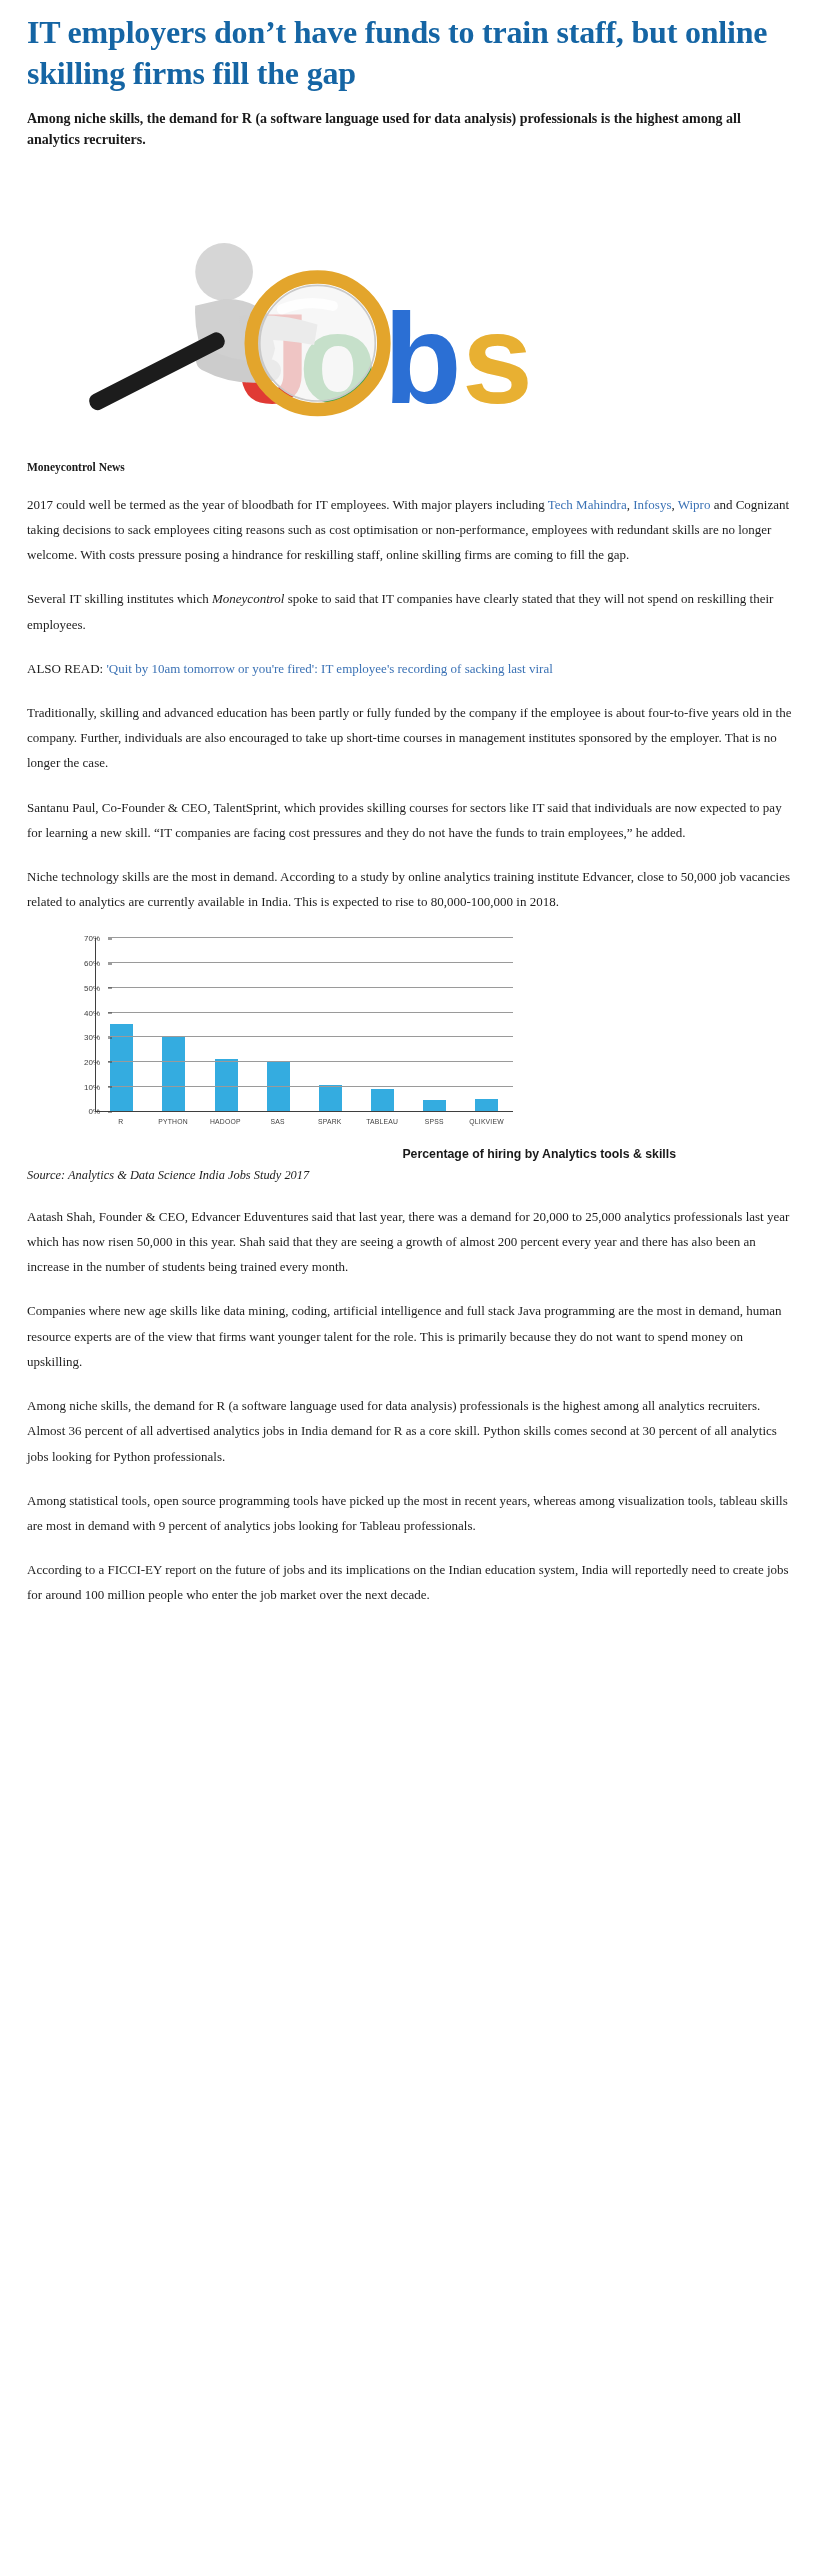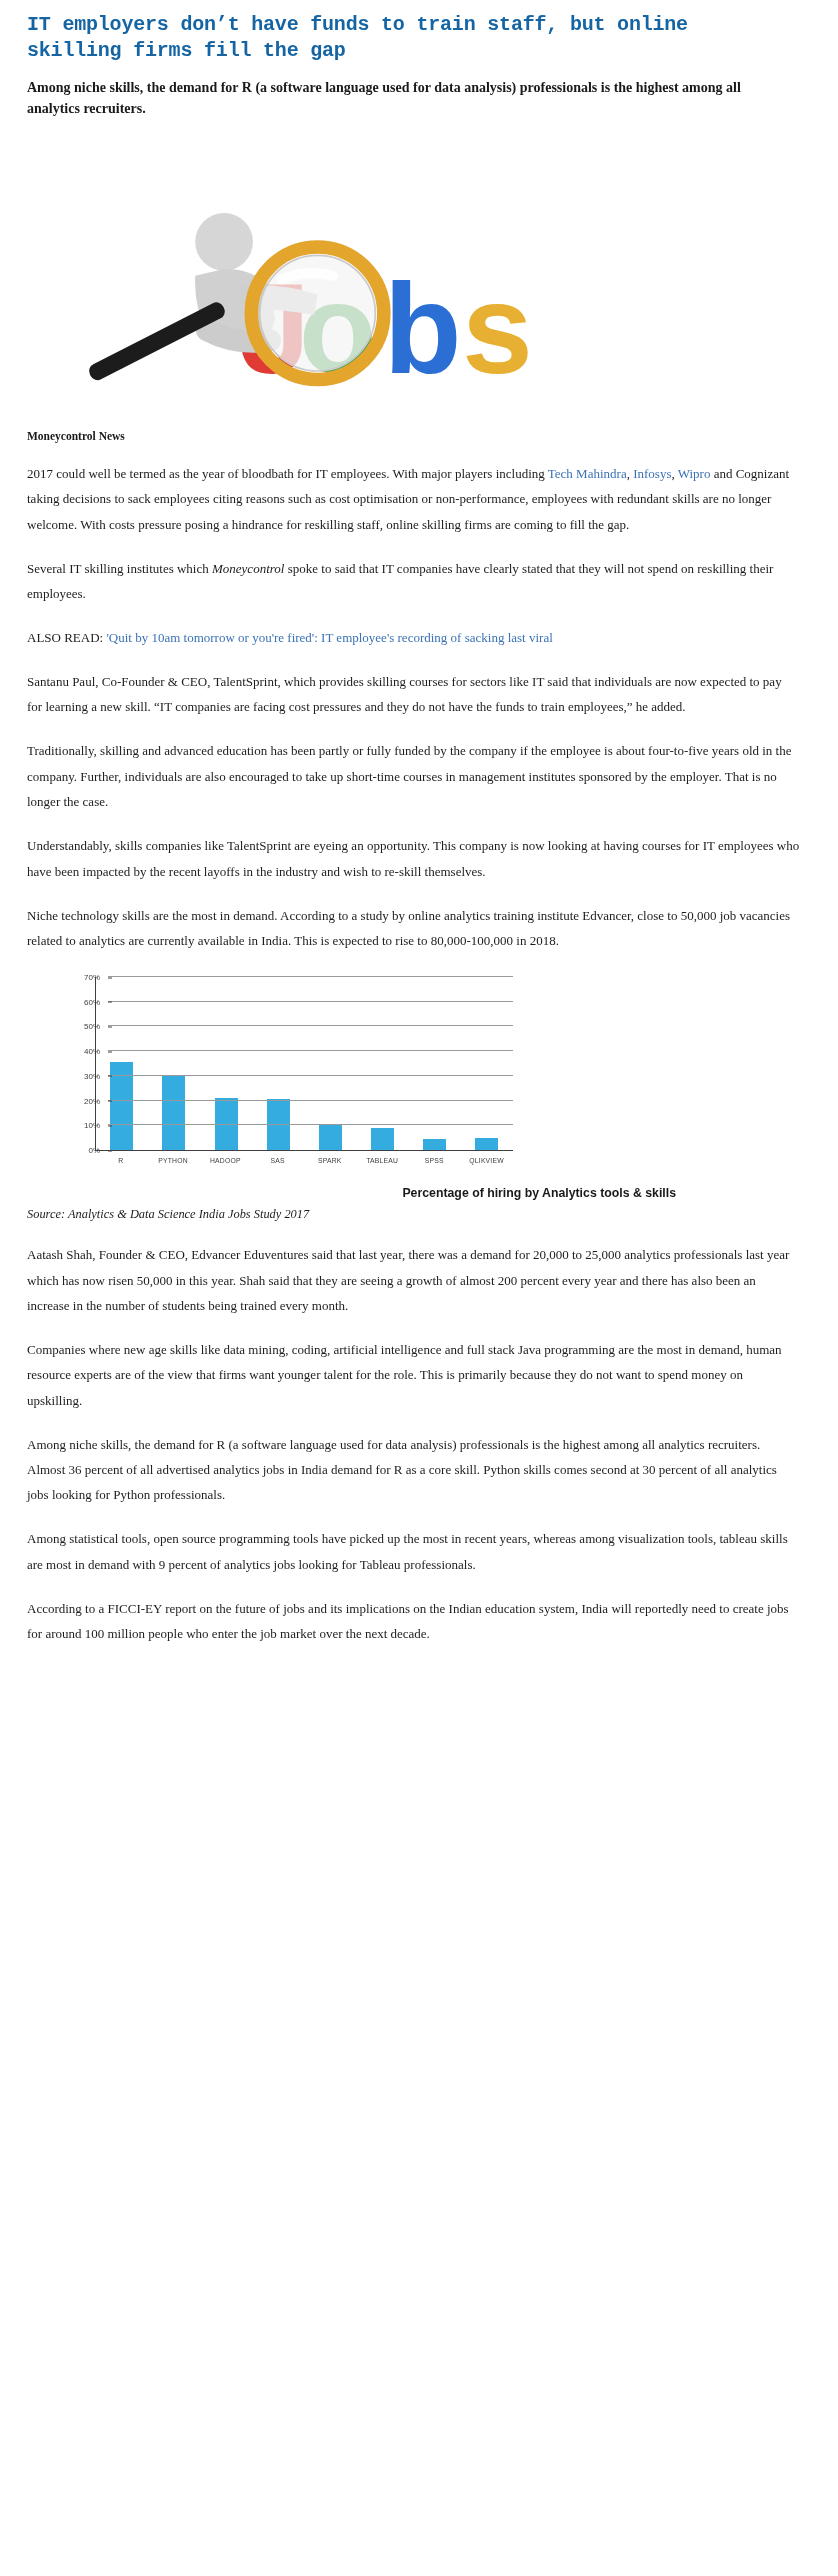--- a/index.html
+++ b/index.html
@@ -13,23 +13,23 @@
     color: #222222;
   }
   .page {
     width: 839px;
     padding: 12px 27px 24px 27px;
   }
 
   
   .headline {
     color: #1565a4;
-    font-family: Liberation Mono, monospace;
-    font-weight: bold;
-    font-size: 20px;
+    font-family: Liberation Serif, serif;
+    font-weight: bold;
+    font-size: 32px;
     line-height: 1.28;
     letter-spacing: -0.2px;
     margin: 0 0 15.3px 0;
     max-width: 764px;
   }
 
   .deck {
     font-family: "Liberation Serif", "DejaVu Serif", serif;
     font-weight: bold;
     font-size: 14px;
@@ -204,23 +204,22 @@
   </div>
 
   <div class="byline">Moneycontrol News</div>
 
   <p class="body"><span>2017 could well be termed as the year of bloodbath for IT employees. With major players including </span><a href="#" class="link">Tech Mahindra</a><span>, </span><a href="#" class="link">Infosys</a><span>, </span><a href="#" class="link">Wipro</a><span> and Cognizant taking decisions to sack employees citing reasons such as cost optimisation or non-performance, employees with redundant skills are no longer welcome. With costs pressure posing a hindrance for reskilling staff, online skilling firms are coming to fill the gap.</span></p>
 
   <p class="body"><span>Several IT skilling institutes which </span><em class="ital">Moneycontrol</em><span> spoke to said that IT companies have clearly stated that they will not spend on reskilling their employees.</span></p>
 
   <p class="body alsoread"><span class="label">ALSO READ: </span><a href="#">'Quit by 10am tomorrow or you're fired': IT employee's recording of sacking last viral</a></p>
 
+  <p class="body">Traditionally, skilling and advanced education has been partly or fully funded by the company if the employee is about four-to-five years old in the company. Further, individuals are also encouraged to take up short-time courses in management institutes sponsored by the employer. That is no longer the case.</p>
   <p class="body">Santanu Paul, Co-Founder &amp; CEO, TalentSprint, which provides skilling courses for sectors like IT said that individuals are now expected to pay for learning a new skill. “IT companies are facing cost pressures and they do not have the funds to train employees,” he added.</p>
-  <p class="body">Traditionally, skilling and advanced education has been partly or fully funded by the company if the employee is about four-to-five years old in the company. Further, individuals are also encouraged to take up short-time courses in management institutes sponsored by the employer. That is no longer the case.</p>
-  <p class="body">Understandably, skills companies like TalentSprint are eyeing an opportunity. This company is now looking at having courses for IT employees who have been impacted by the recent layoffs in the industry and wish to re-skill themselves.</p>
   <p class="body">Niche technology skills are the most in demand. According to a study by online analytics training institute Edvancer, close to 50,000 job vacancies related to analytics are currently available in India. This is expected to rise to 80,000-100,000 in 2018.</p>
 
   <div class="chart-block">
     <div class="chart-wrap">
       <div class="plot" id="plot">
         <div class="bars" id="bars">
             <div class="barcol">
               <div class="bar" style="height: 50.7143%; background: rgb(52, 172, 224);"></div>
             </div>
             <div class="barcol">

